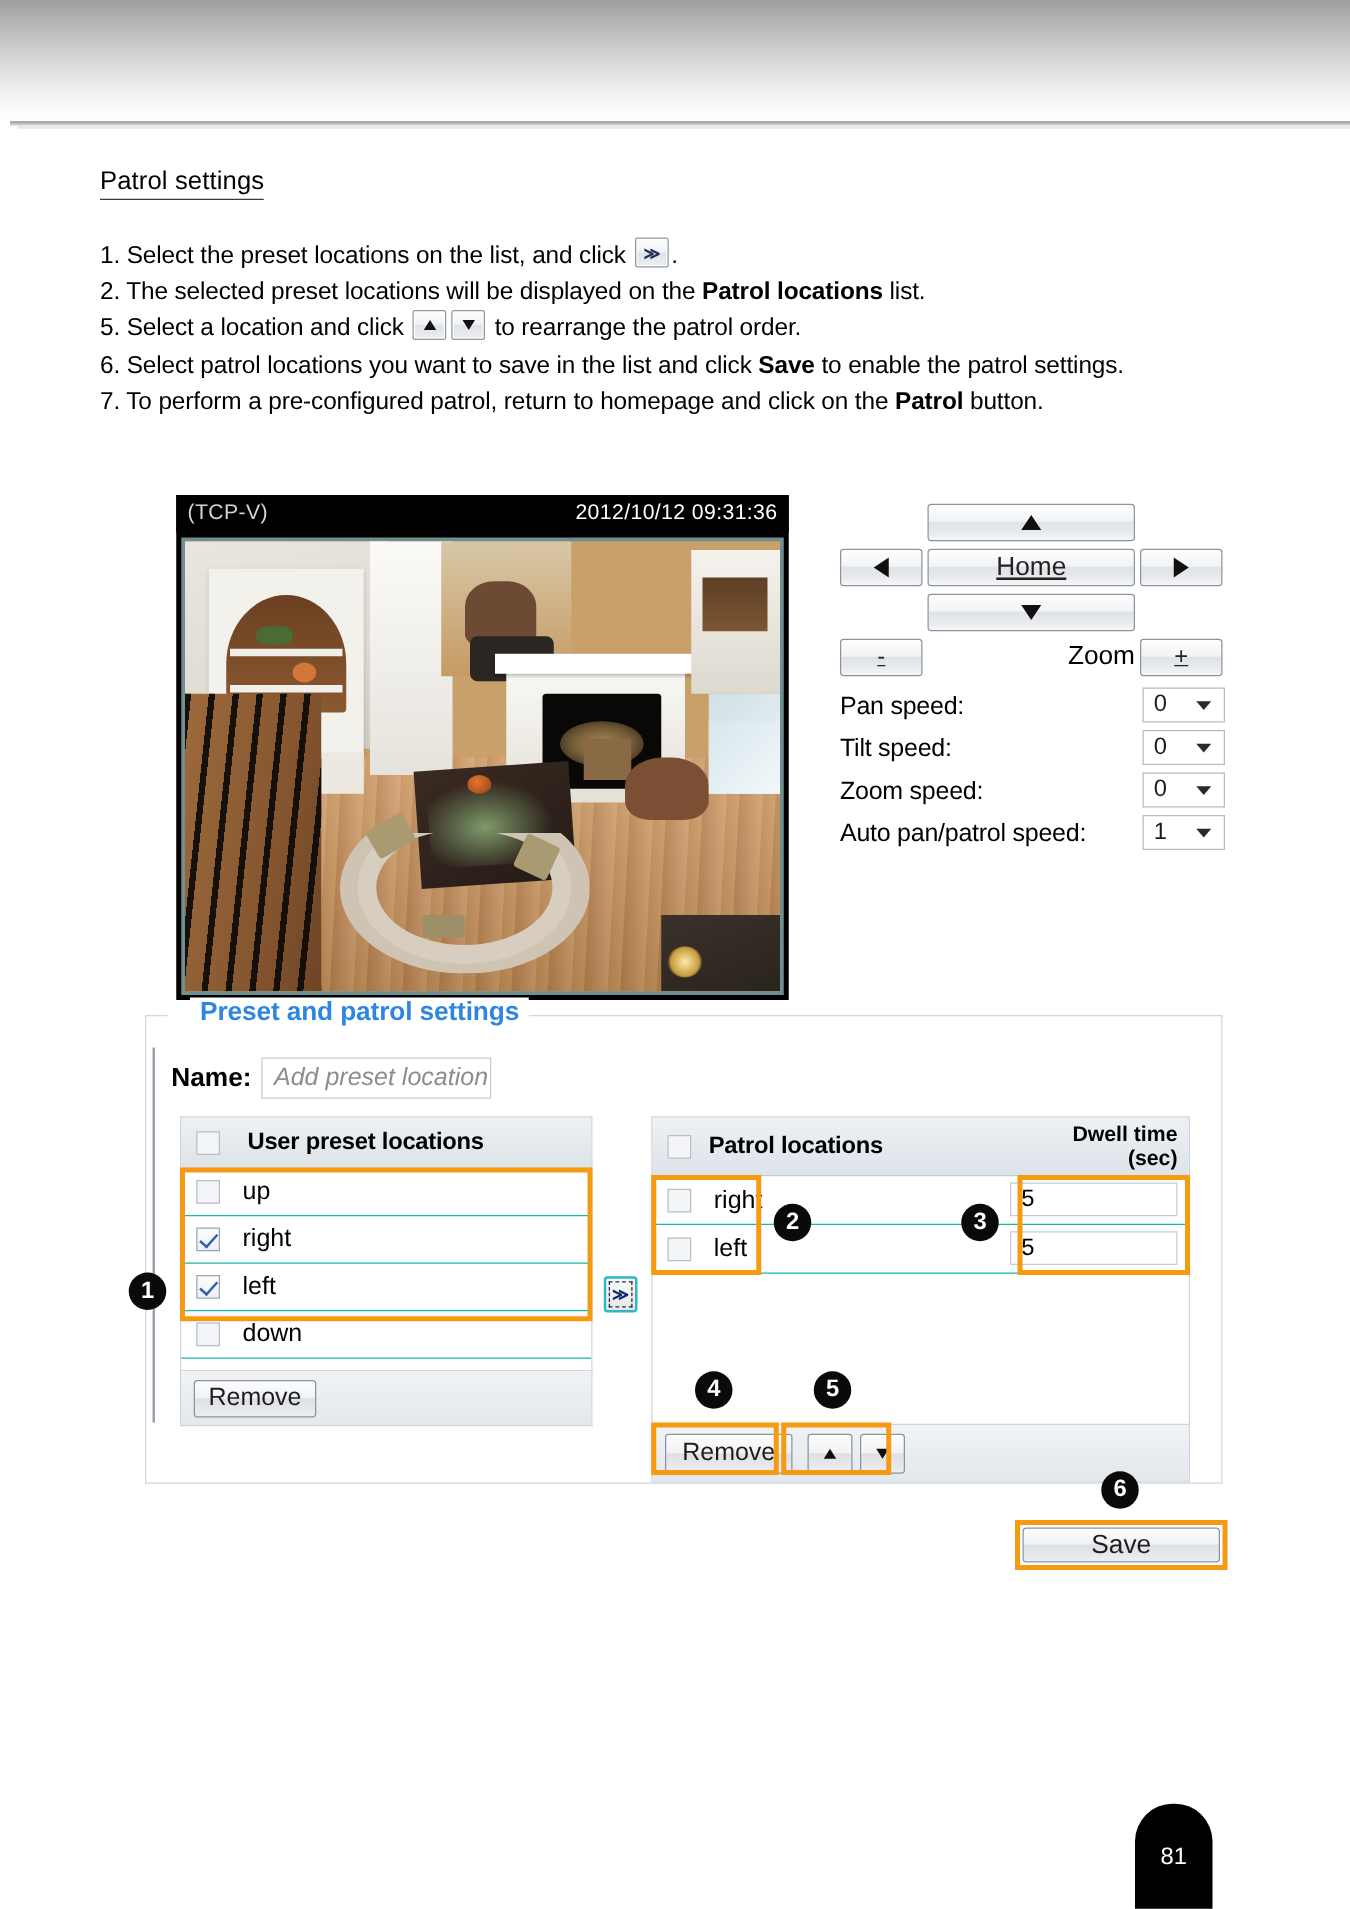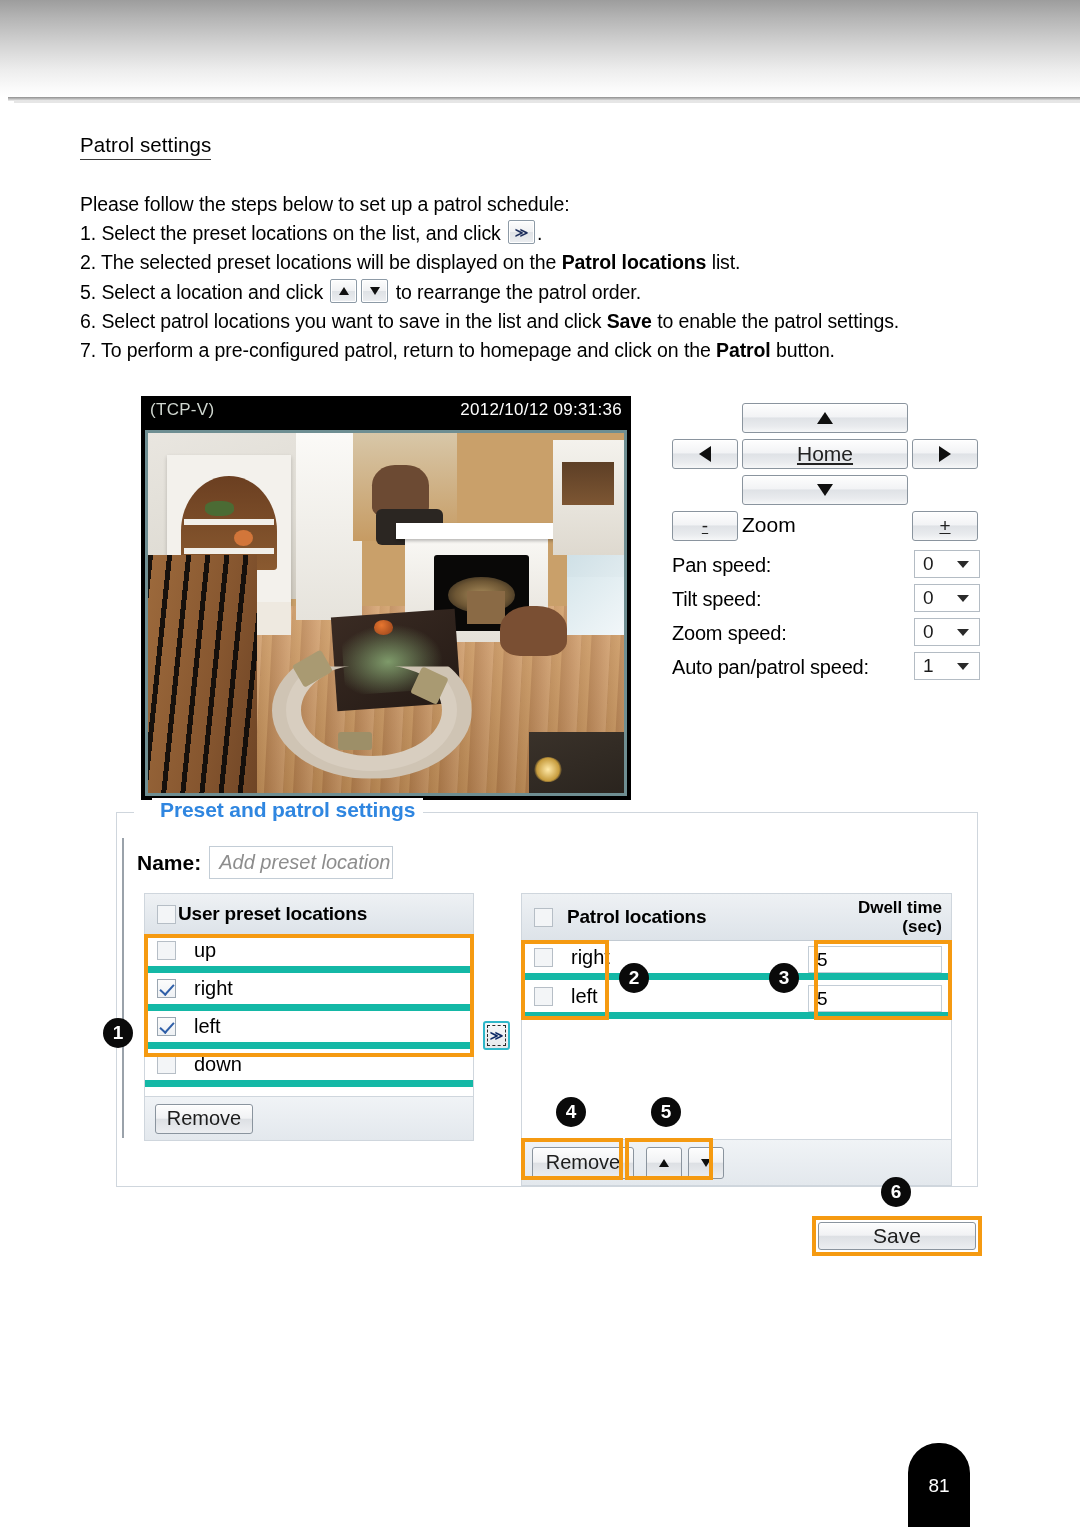--- a/index.html
+++ b/index.html
@@ -196,21 +196,21 @@
     box-sizing: border-box;
     cursor: pointer;
     text-decoration: underline;
   }
   .btn-up    { position: absolute; left: 70px; top: 0;   width: 166px; height: 30px; }
   .btn-left  { position: absolute; left: 0;   top: 36px; width: 66px;  height: 30px; }
   .btn-home  { position: absolute; left: 70px; top: 36px; width: 166px; height: 30px; font-size: 21px; }
   .btn-right { position: absolute; left: 240px; top: 36px; width: 66px; height: 30px; }
   .btn-down  { position: absolute; left: 70px; top: 72px; width: 166px; height: 30px; }
   .btn-zoomout{ position: absolute; left: 0;  top: 108px; width: 66px; height: 30px; }
-  .zoom-label { position: absolute; left: 70px; top: 110px; width: 166px; text-align: left; font-size: 21px; }
+  .zoom-label { position: absolute; left: 70px; top: 110px; width: 166px; text-align: right; font-size: 21px; }
   .btn-zoomin { position: absolute; left: 240px; top: 108px; width: 66px; height: 30px; }
   .ptz-pad { position: relative; height: 145px; }
 
   .arrow-up   { width:0;height:0;border-left:8px solid transparent;border-right:8px solid transparent;border-bottom:12px solid #0f0f0f; }
   .arrow-down { width:0;height:0;border-left:8px solid transparent;border-right:8px solid transparent;border-top:12px solid #0f0f0f; }
   .arrow-left { width:0;height:0;border-top:8px solid transparent;border-bottom:8px solid transparent;border-right:12px solid #0f0f0f; }
   .arrow-right{ width:0;height:0;border-top:8px solid transparent;border-bottom:8px solid transparent;border-left:12px solid #0f0f0f; }
 
   .speed-row {
     position: relative;
@@ -290,21 +290,21 @@
   .lb-head .t { font-size: 19px; font-weight: bold; letter-spacing: -0.2px; }
   .lb-body {
     border: 1px solid #cfd6dd;
     border-top: none;
     background: #ffffff;
     box-sizing: border-box;
   }
   .lb-row {
     height: 38px;
     display: flex; align-items: center;
-    border-bottom: 7px solid #14b8a6;
+    border-bottom: 1px solid #14b8a6;
     box-sizing: border-box;
     position: relative;
   }
   .lb-row .lbl { font-size: 20px; }
   .lb-foot {
     background: linear-gradient(to bottom,#f0f3f6,#e3e8ed);
     border: 1px solid #cfd6dd;
     border-top: none;
     height: 44px;
     display: flex; align-items: center;
@@ -423,21 +423,20 @@
 <body>
 
 <div class="page-header"></div>
 <div class="page-header-rule"></div>
 <div class="page-header-rule2"></div>
 
 <div class="content">
   <div class="section-title">Patrol settings</div>
 
   <div class="intro">
-    <p>Please follow the steps below to set up a patrol schedule:</p>
 
     <p>
       <span>1. Select the preset locations on the list, and click</span>
       <span class="mini-btn"><span class="gl">≫</span></span><span>.</span>
     </p>
 
     <p><span>2. The selected preset locations will be displayed on the </span><b>Patrol locations</b><span> list.</span></p>
 
 
 
@@ -564,21 +563,21 @@
 <div class="name-row">
   <span class="name-label">Name:</span>
   <div class="name-input">
     <span class="ph">Add preset location</span>
   </div>
 </div>
 
 <div class="listbox" style="left:144px; top:893px; width:330px;">
   <div class="lb-head">
     <span class="cb dim" style="margin-left:12px;"></span>
-    <span class="t" style="margin-left:2px;">User preset locations</span>
+    <span class="t" style="margin-left:22px;">User preset locations</span>
   </div>
   <div class="lb-body" style="height:162px;">
     <div class="lb-row">
       <span class="cb dim" style="margin-left:12px;"></span>
       <span class="lbl" style="margin-left:18px;">up</span>
     </div>
     <div class="lb-row">
       <span class="cb checked" style="margin-left:12px;"></span>
       <span class="lbl" style="margin-left:18px;">right</span>
     </div>

